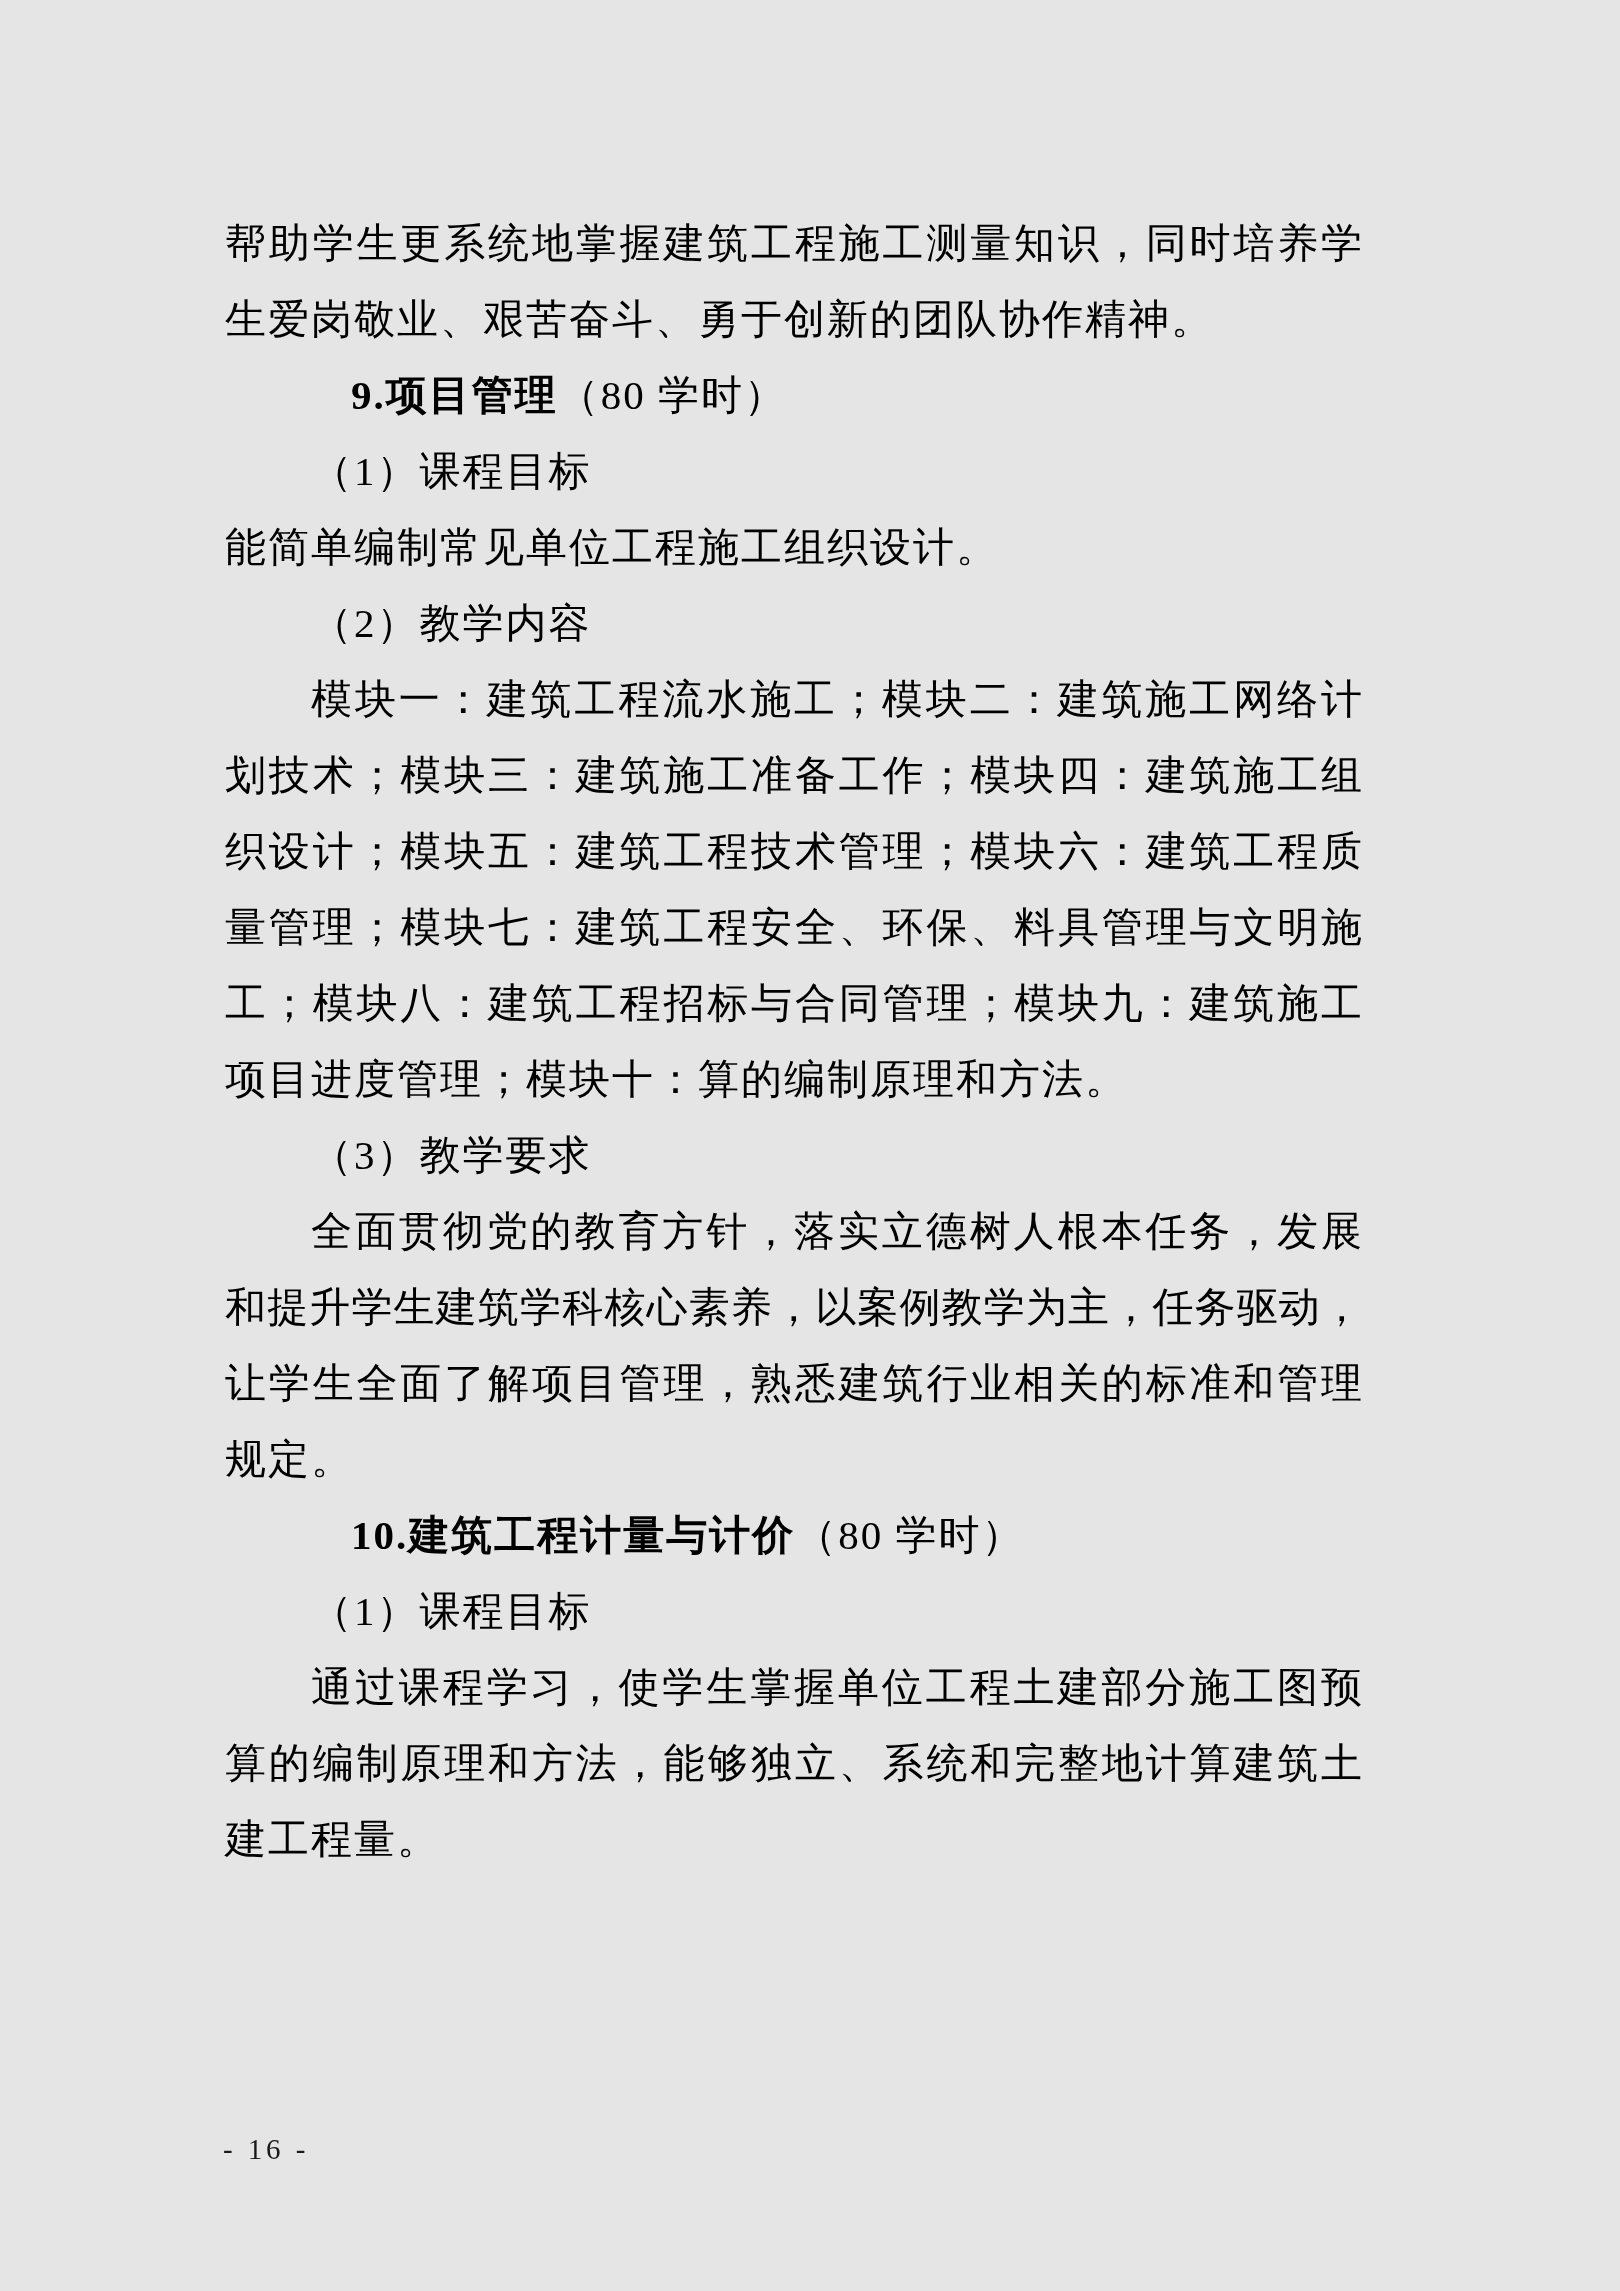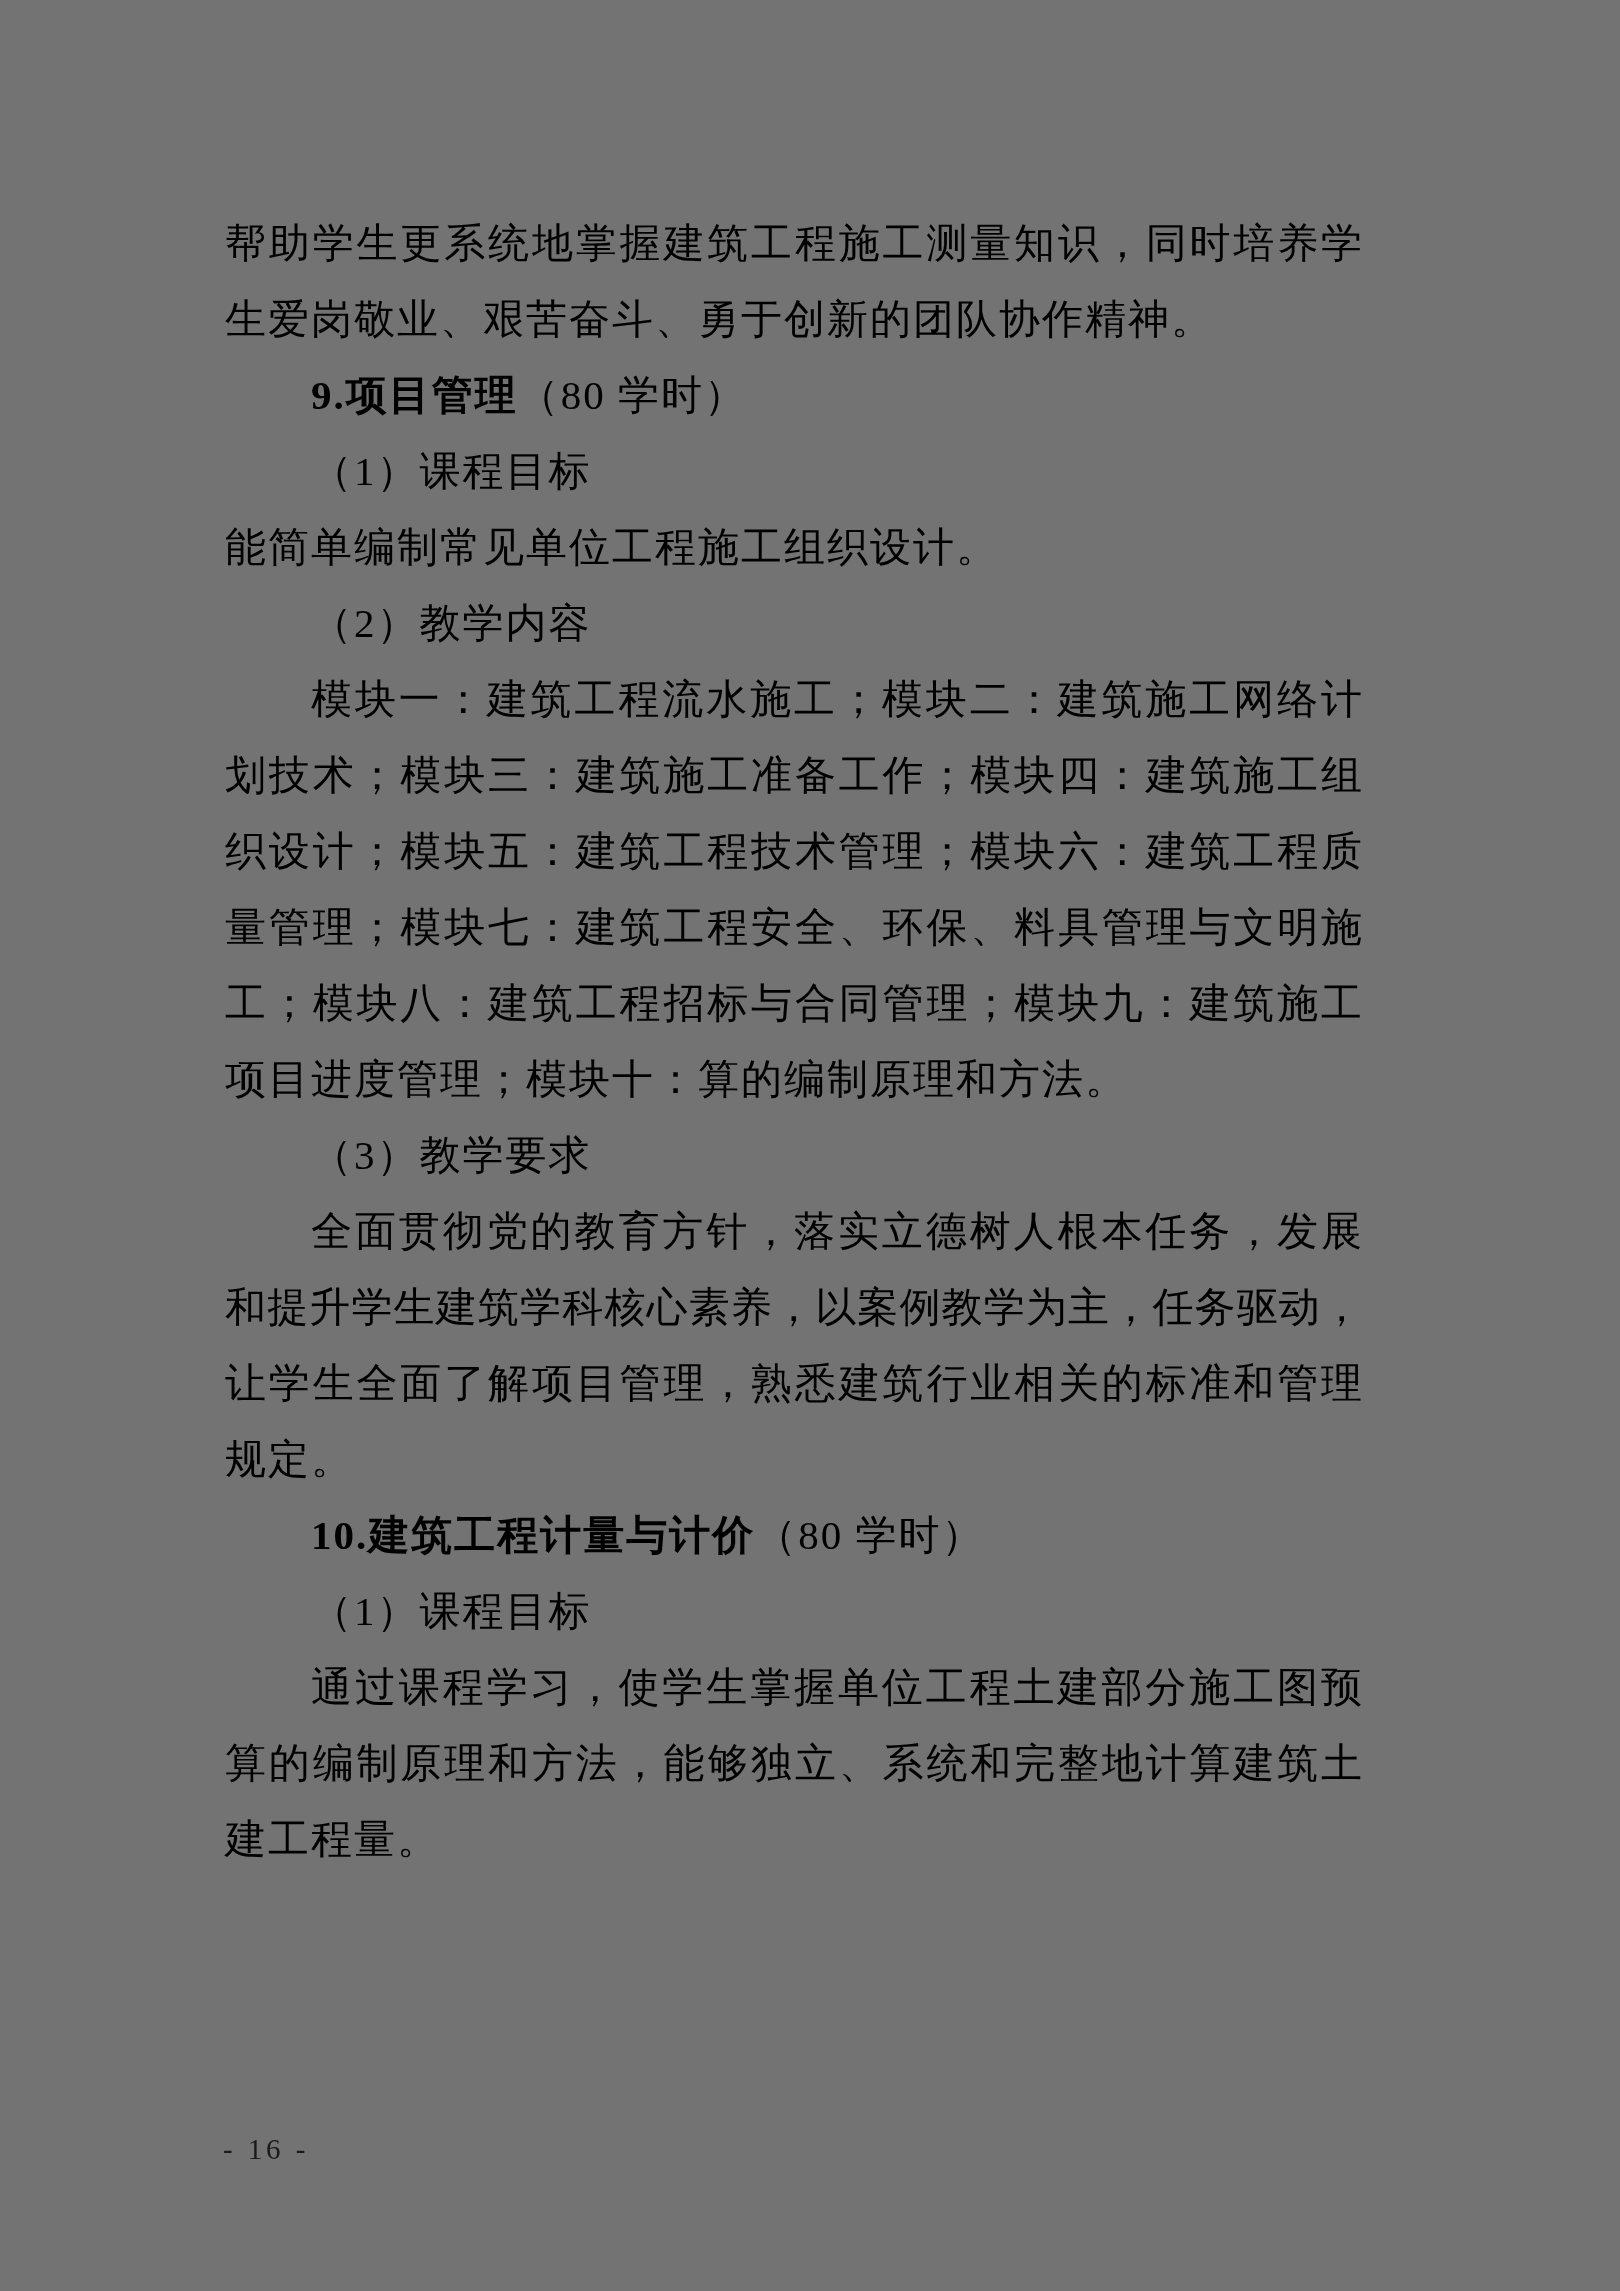--- a/index.html
+++ b/index.html
@@ -1,20 +1,20 @@
 <!DOCTYPE html>
 <html><head>
 <meta charset="utf-8">
 <style>
   html, body { margin: 0; padding: 0; background: #ffffff; }
   .page {
     position: relative;
     width: 1620px;
     height: 2292px;
-    background: #737373;
+    background: #e5e5e5;
     overflow: hidden;
     font-family: "Liberation Serif", serif;
     color: #000000;
   }
   .textblock {
     position: absolute;
     left: 225px;
     top: 205px;
     width: 1137px;
   }
@@ -27,21 +27,21 @@
     white-space: normal;
   }
   .line.fill {
     letter-spacing: 0;
     text-align: justify;
     text-align-last: justify;
     text-justify: inter-ideograph;
   }
   .line.indent { padding-left: 86px; }
   .run { font-weight: 400; }
-  .run.b { font-weight: 700; }
+  .run.b { font-weight: 700; margin-left: 40px; }
   .footer {
     position: absolute;
     left: 223px;
     top: 2125px;
     height: 49px;
     line-height: 49px;
     font-size: 29px;
     letter-spacing: 3.9px;
     color: #1a1a1a;
   }

